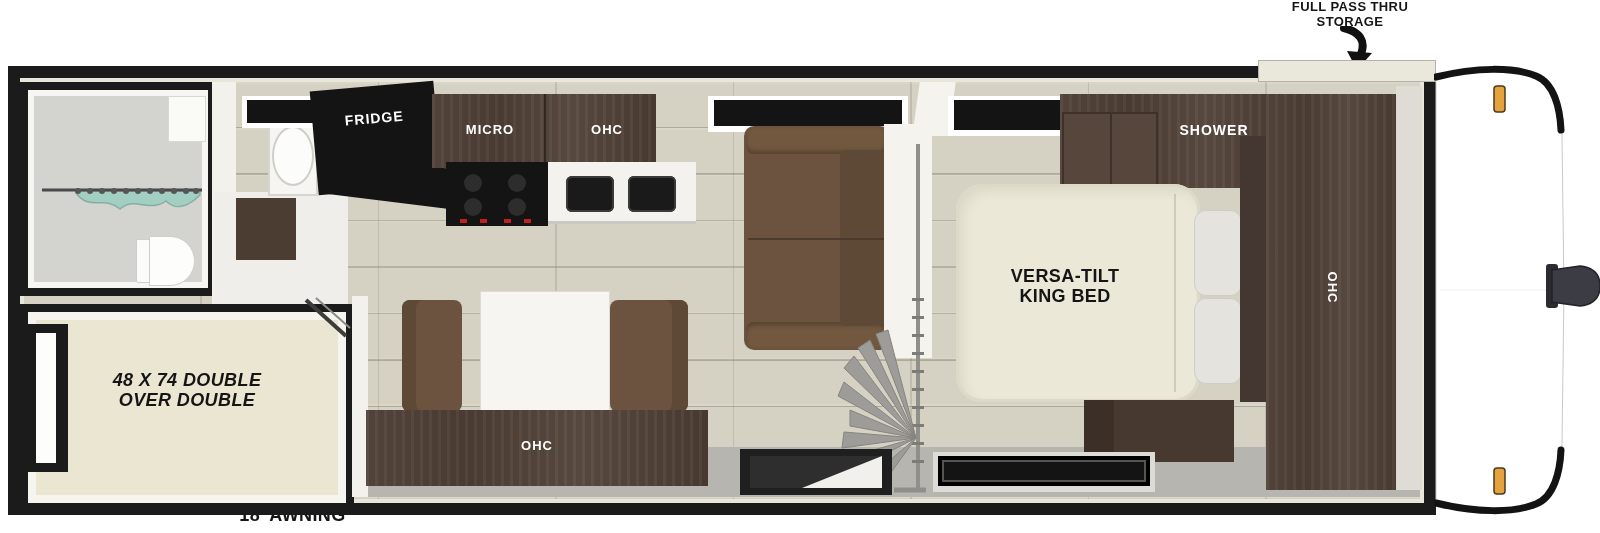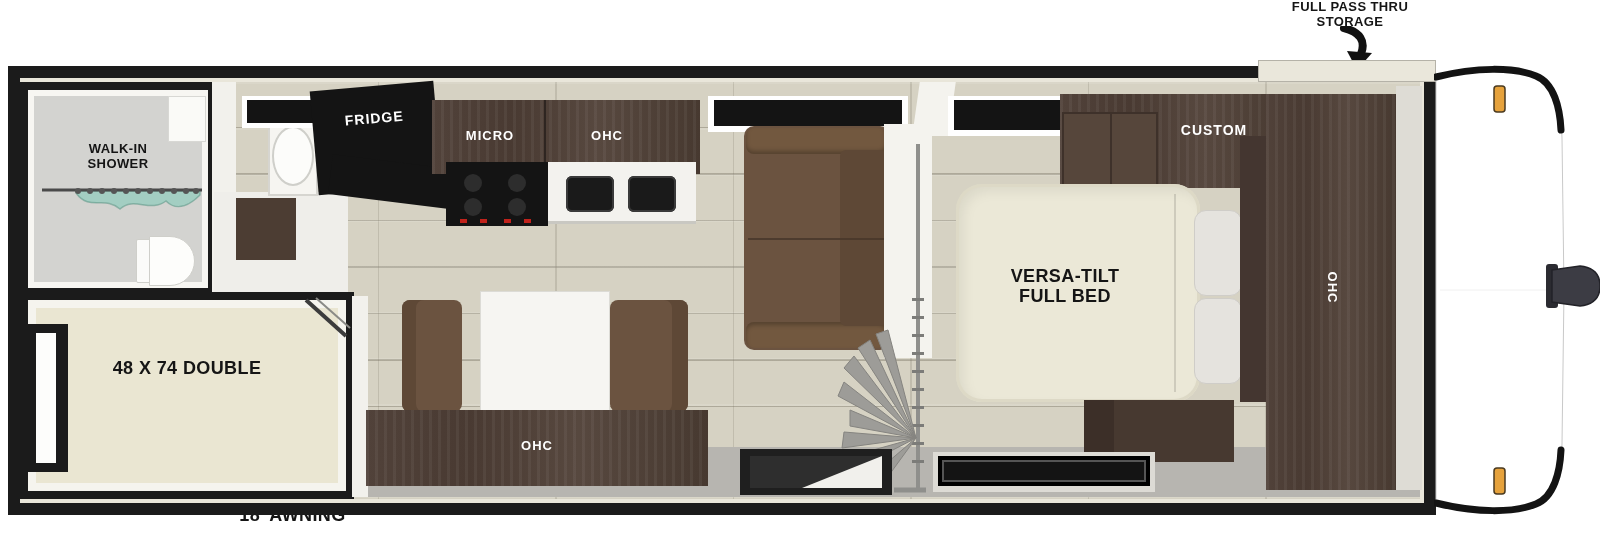--- a/index.html
+++ b/index.html
@@ -35,24 +35,20 @@
 <div class="abs" style="left:8px;top:66px;width:1428px;height:449px;background:#e9e6da;border:12px solid #1b1b1b;box-sizing:border-box;"></div>
 
 <div class="abs wood" style="left:24px;top:82px;width:1396px;height:417px;"></div>
 
 <div class="abs" style="left:706px;top:447px;width:714px;height:50px;background:#b7b5b0;"></div>
 <div class="abs" style="left:366px;top:484px;width:342px;height:13px;background:#b7b5b0;"></div>
 
 <div class="abs" style="left:1396px;top:86px;width:26px;height:404px;background:#dedcd5;"></div>
 
 <div class="abs room" style="left:20px;top:82px;width:196px;height:214px;background:#d3d3d0;box-shadow:inset 0 0 0 6px #f7f6f2;">
-  <div class="abs lbl" style="left:10px;top:52px;width:160px;font-size:13px;">
-    <span>WALK-IN</span>
-    <span>SHOWER</span>
-  </div>
   <div class="abs" style="left:140px;top:6px;width:36px;height:44px;background:#fafaf7;border:1px solid #d8d8d4;"></div>
 </div>
 
 <svg class="abs" style="left:36px;top:182px;" width="172" height="52" viewBox="0 0 172 52">
   <path d="M40,11 C54,30 68,13 84,27 C98,14 114,31 130,19 C142,31 156,21 164,13 L164,9 L40,9 Z" fill="rgba(150,205,190,.78)" stroke="rgba(88,148,132,.55)" stroke-width="1.5"></path>
   <line x1="6" y1="8" x2="166" y2="8" stroke="#4a4a4a" stroke-width="3"></line>
   <circle cx="42" cy="9" r="3" fill="#555"></circle>
     <circle cx="54" cy="9" r="3" fill="#555"></circle>
   <circle cx="66" cy="9" r="3" fill="#555"></circle>
     <circle cx="78" cy="9" r="3" fill="#555"></circle>
@@ -74,43 +70,44 @@
 <div class="abs" style="left:214px;top:192px;width:134px;height:112px;background:#efeeea;"></div>
 <div class="abs" style="left:236px;top:198px;width:60px;height:62px;background:#4c3d33;"></div>
 
 <div class="abs whitefix" style="left:268px;top:118px;width:50px;height:78px;"></div>
 <div class="abs" style="left:272px;top:126px;width:42px;height:60px;background:#fcfcfa;border:2px solid #cfcfca;border-radius:50%;box-sizing:border-box;"></div>
 
 <div class="abs" style="left:242px;top:96px;width:84px;height:32px;background:#fff;">
   <div class="abs blackbox" style="left:5px;top:4px;width:74px;height:23px;"></div>
 </div>
 
-<div class="abs room" style="left:20px;top:292px;width:334px;height:207px;background:#eae6d2;box-shadow:inset 0 0 0 8px #f5f4ee;">
+<div class="abs room" style="left:20px;top:304px;width:334px;height:207px;background:#eae6d2;box-shadow:inset 0 0 0 8px #f5f4ee;font-style:italic;">
   <div class="abs lbl" style="left:28px;top:58px;width:262px;font-size:18px;">
     <span>48 X 74 DOUBLE</span>
+    <span>OVER DOUBLE</span>
   </div>
 </div>
 
 <div class="abs" style="left:28px;top:324px;width:40px;height:148px;background:#1b1b1b;">
   <div class="abs" style="left:8px;top:9px;width:20px;height:130px;background:#fdfdfb;"></div>
 </div>
 
 <svg class="abs" style="left:300px;top:296px;" width="52" height="46" viewBox="0 0 52 46">
   <line x1="6" y1="4" x2="46" y2="40" stroke="#3c3c3c" stroke-width="4"></line>
   <line x1="16" y1="2" x2="50" y2="32" stroke="#8a8a86" stroke-width="2"></line>
 </svg>
 
 <div class="abs" style="left:352px;top:296px;width:16px;height:201px;background:#f2f1ec;"></div>
 
 <div class="abs blackbox" style="left:314px;top:86px;width:124px;height:104px;transform:rotate(-5deg);">
   <div class="lbl-w" style="margin-top:24px;font-size:14px;">FRIDGE</div>
 </div>
 <div class="abs blackbox" style="left:330px;top:162px;width:128px;height:40px;transform:rotate(7deg);"></div>
 
-<div class="abs cab2" style="left:432px;top:100px;width:268px;height:74px;">
+<div class="abs cab2" style="left:432px;top:94px;width:224px;height:74px;">
   <div class="abs" style="left:112px;top:0;width:2px;height:74px;background:rgba(0,0,0,.4);"></div>
   <div class="abs lbl-w" style="left:8px;top:28px;width:100px;font-size:13px;">MICRO</div>
   <div class="abs lbl-w" style="left:120px;top:28px;width:110px;font-size:13px;">OHC</div>
 </div>
 
 <div class="abs blackbox" style="left:446px;top:162px;width:102px;height:64px;">
   <div class="abs" style="left:18px;top:12px;width:18px;height:18px;border-radius:50%;background:#2d2d2d;"></div>
   <div class="abs" style="left:62px;top:12px;width:18px;height:18px;border-radius:50%;background:#2d2d2d;"></div>
   <div class="abs" style="left:18px;top:36px;width:18px;height:18px;border-radius:50%;background:#2d2d2d;"></div>
   <div class="abs" style="left:62px;top:36px;width:18px;height:18px;border-radius:50%;background:#2d2d2d;"></div>
@@ -177,31 +174,31 @@
 <div class="abs" style="left:610px;top:300px;width:78px;height:112px;background:#6b5340;border-radius:8px;box-shadow:inset -16px 0 0 #5e4836;"></div>
 <div class="abs cab2" style="left:366px;top:410px;width:342px;height:76px;">
   <div class="abs lbl-w" style="left:0;top:28px;width:342px;font-size:13px;">OHC</div>
 </div>
 
 <div class="abs" style="left:948px;top:96px;width:184px;height:40px;background:#fff;">
   <div class="abs blackbox" style="left:6px;top:4px;width:172px;height:30px;"></div>
 </div>
 
 <div class="abs cab2" style="left:1060px;top:94px;width:232px;height:94px;">
-  <div class="abs lbl-w" style="left:84px;top:28px;width:140px;font-size:14px;">CUSTOM</div>
+  <div class="abs lbl-w" style="left:84px;top:28px;width:140px;font-size:14px;">SHOWER</div>
 </div>
 <div class="abs" style="left:1062px;top:112px;width:96px;height:74px;background:#56463b;border:2px solid #3e312a;box-sizing:border-box;">
   <div class="abs" style="left:46px;top:0;width:2px;height:70px;background:#3e312a;"></div>
 </div>
 
 <div class="abs" style="left:956px;top:184px;width:244px;height:218px;background:#ebe8d7;border-radius:26px;box-shadow:inset 0 0 0 3px #ddd9c6, inset 6px 6px 14px rgba(0,0,0,.08);">
   <div class="abs" style="left:218px;top:10px;width:2px;height:198px;background:rgba(0,0,0,.12);"></div>
   <div class="abs lbl" style="left:24px;top:82px;width:170px;font-size:18px;">
     <span>VERSA-TILT</span>
-    <span>FULL BED</span>
+    <span>KING BED</span>
   </div>
 </div>
 <div class="abs" style="left:1194px;top:210px;width:46px;height:84px;background:#e5e3de;border:1px solid #cfcdc8;border-radius:12px;"></div>
 <div class="abs" style="left:1194px;top:298px;width:46px;height:84px;background:#e5e3de;border:1px solid #cfcdc8;border-radius:12px;"></div>
 
 <div class="abs" style="left:1240px;top:136px;width:44px;height:266px;background:#443630;"></div>
 
 <div class="abs cab2" style="left:1266px;top:94px;width:130px;height:396px;">
   <div class="abs lbl-w" style="left:44px;top:186px;width:44px;font-size:13px;transform:rotate(90deg);">OHC</div>
 </div>

